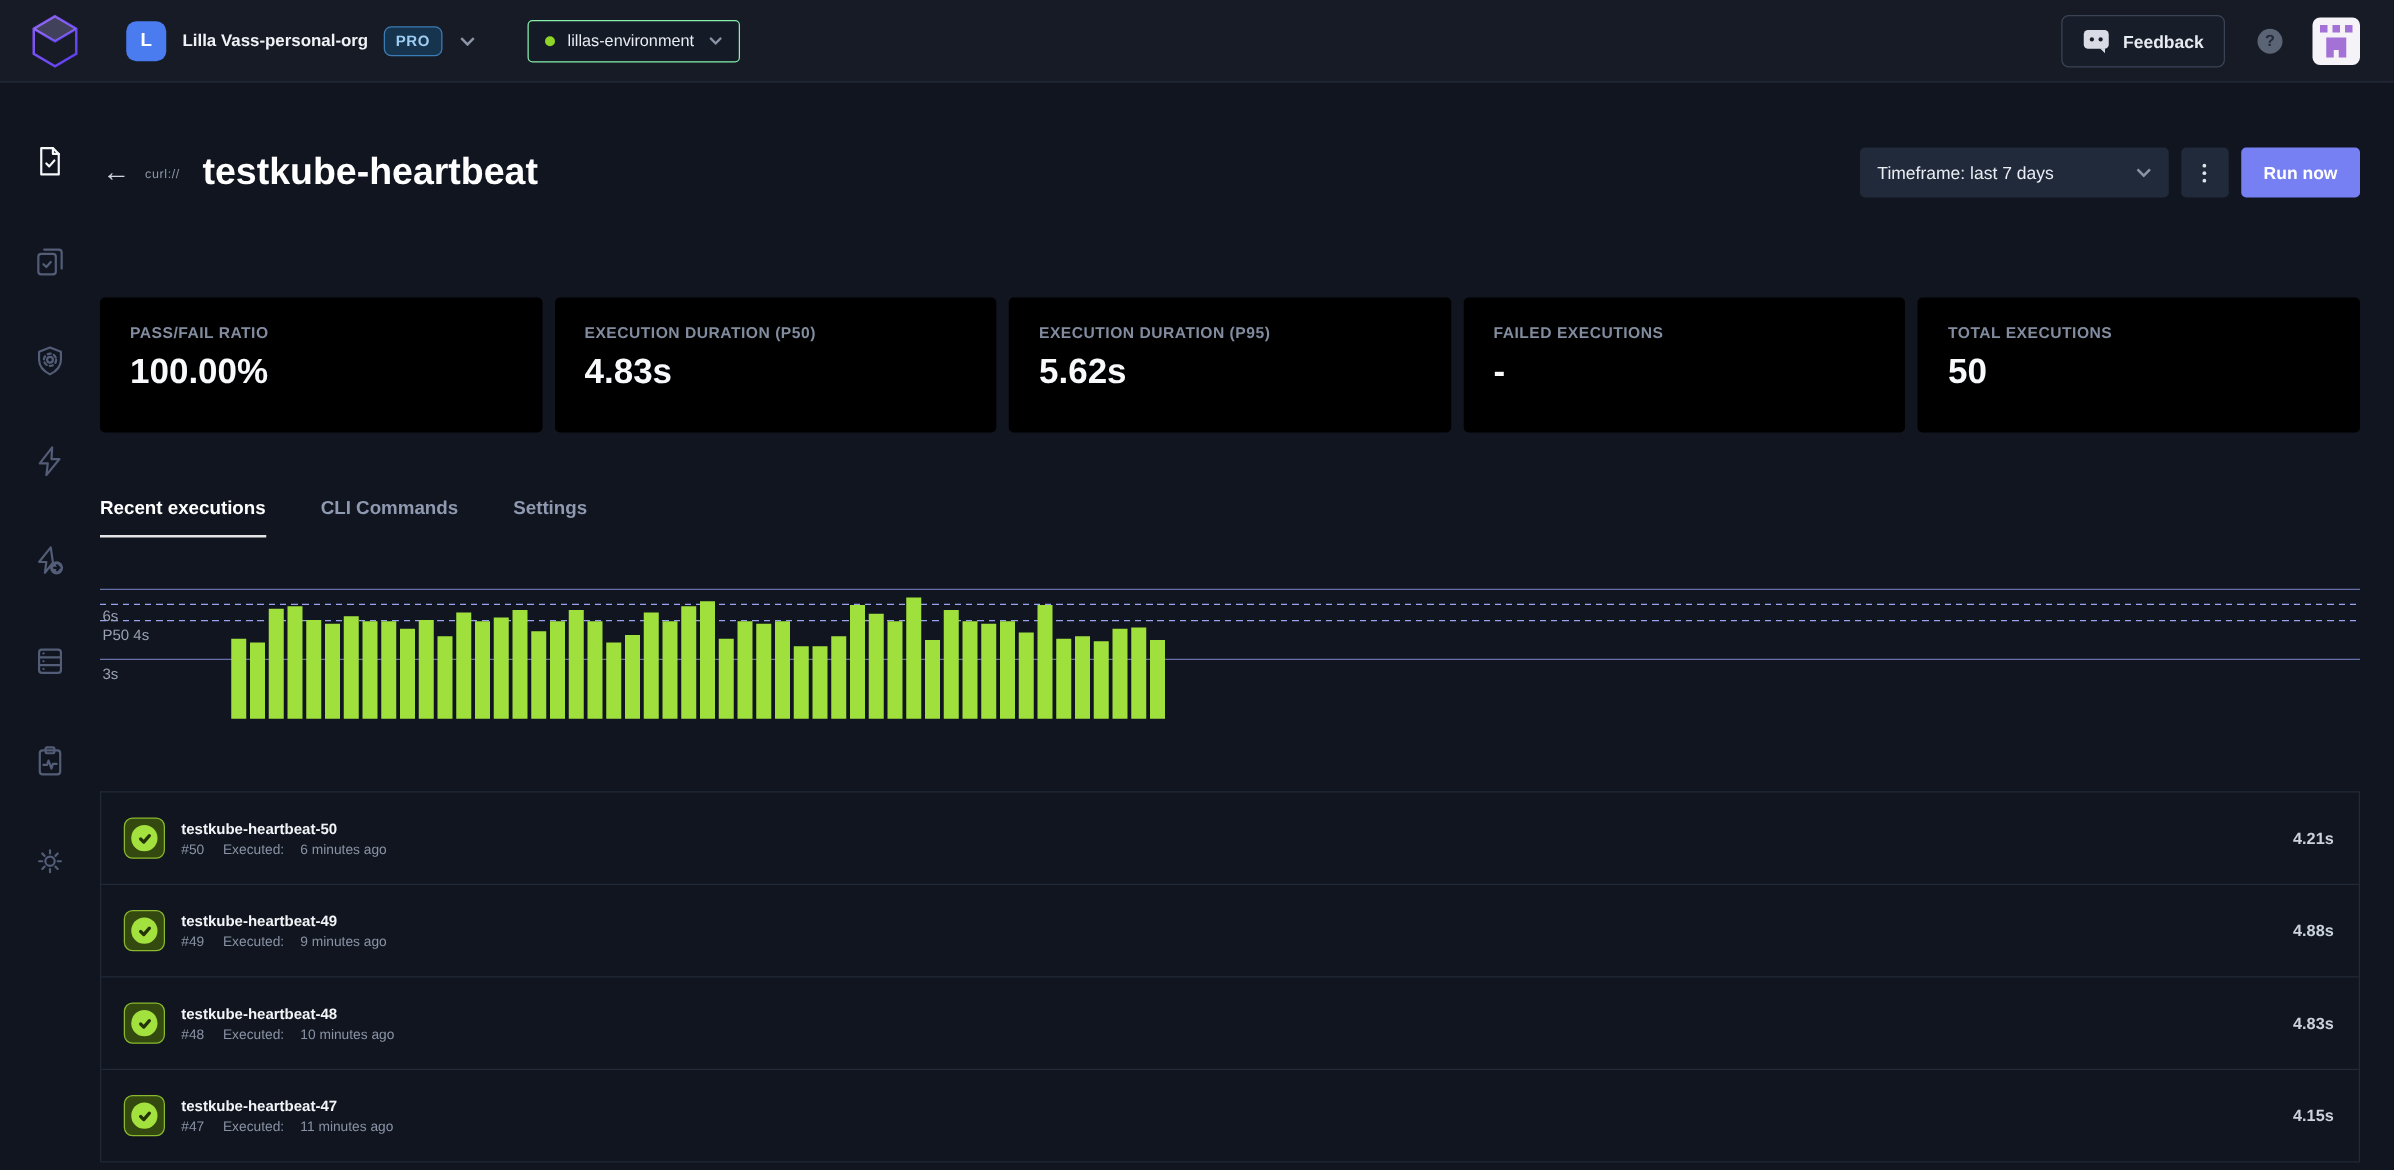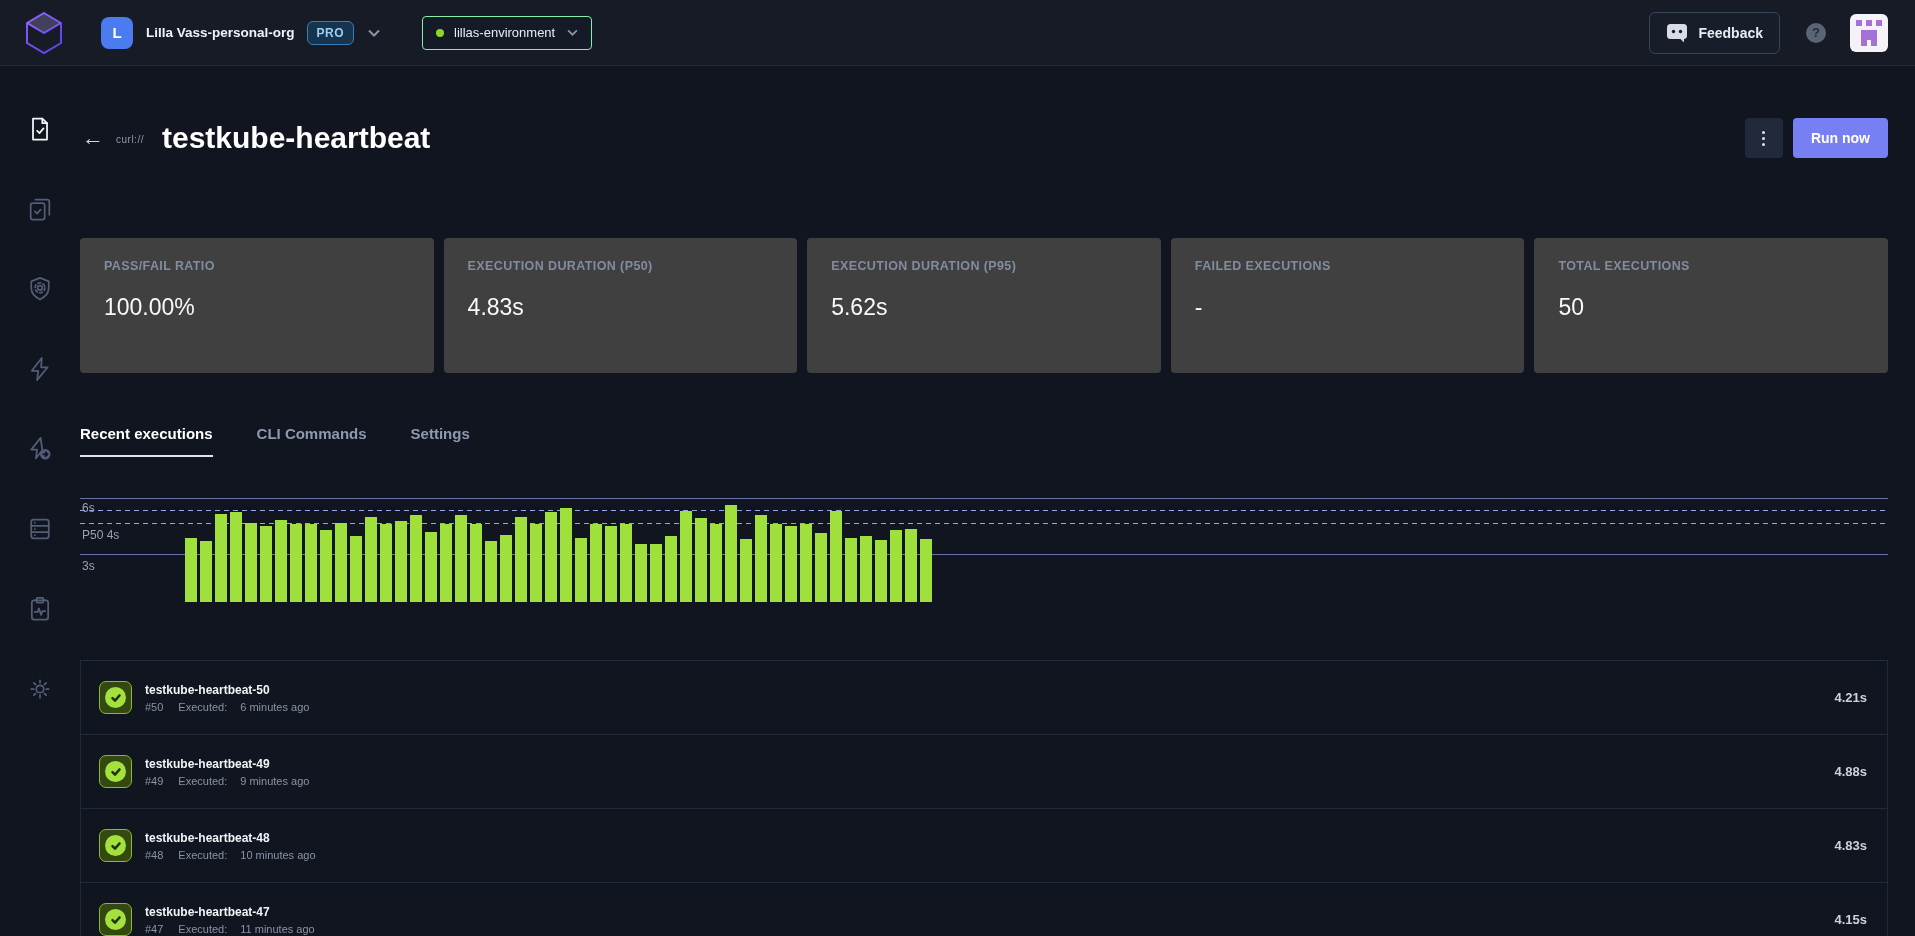--- a/index.html
+++ b/index.html
@@ -53,23 +53,23 @@
                       padding:0 14px; font-size:14px; color:#eaedf3; cursor:pointer; }
   .kebab-btn { width:38px; height:40px; margin-left:10px; background:#212a3a; border-radius:4px;
                display:flex; flex-direction:column; align-items:center; justify-content:center;
                gap:3px; cursor:pointer; }
   .kebab-btn i { width:3px; height:3px; border-radius:50%; background:#dfe3ea; }
   .run-btn { height:40px; margin-left:10px; padding:0 18px; background:#7780f2; border:none;
              border-radius:4px; color:#ffffff; font-size:14px; font-weight:600; cursor:pointer; }
 
   
   .metrics { margin-top:72px; display:grid; grid-template-columns:repeat(5,1fr); gap:10px; }
-  .metric-card { height:135px; background:#404040; border-radius:4px; padding:21px 24px; }
+  .metric-card { height:108px; background:#000000; border-radius:4px; padding:21px 24px; }
   .metric-label { font-size:12.5px; font-weight:600; color:#828c9f; letter-spacing:.4px; }
-  .metric-value { margin-top:21px; font-size:23px; font-weight:400; color:#f8f9fb; }
+  .metric-value { margin-top:8px; font-size:28px; font-weight:700; color:#f8f9fb; }
 
   
   .tabs { margin-top:52px; display:flex; gap:44px; }
   .tab { font-size:15px; font-weight:600; color:#8f99b0; padding-bottom:13px; cursor:pointer; }
   .tab.active { color:#ffffff; border-bottom:2px solid #e5e5e5; }
 
   
   .chart { position:relative; margin-top:32px; height:113px; }
   .gridline { position:absolute; left:0; right:0; height:1px; }
   .gridline.solid { background:#7d87cc; opacity:.8; }
@@ -219,20 +219,26 @@
     </div>
   </nav>
 
   <main class="main">
 
     <div class="page-header">
       <button class="back-btn">←</button>
       <span class="type-label">curl://</span>
       <h1 class="page-title">testkube-heartbeat</h1>
       <div class="spacer"></div>
+      <div class="timeframe-select">
+        <span>Timeframe: last 7 days</span>
+        <svg class="chev" width="12" height="8" viewBox="0 0 12 8">
+            <polyline points="1,1.5 6,6.5 11,1.5"></polyline>
+          </svg>
+      </div>
       <div class="kebab-btn">
         <i></i>
           <i></i>
           <i></i>
       </div>
       <button class="run-btn">Run now</button>
     </div>
 
     <section class="metrics">
       <div class="metric-card">
@@ -261,21 +267,21 @@
       <div class="tab active">Recent executions</div>
       <div class="tab">CLI Commands</div>
       <div class="tab">Settings</div>
     </nav>
 
     <section class="chart">
       <div class="gridline solid" style="top:9px"></div>
       <div class="gridline dashed" style="top:21px"></div>
       <div class="gridline dashed" style="top:34px"></div>
       <div class="gridline solid" style="top:65px"></div>
-      <span class="axis-label" style="top:12px">6s</span>
+      <span class="axis-label" style="top:24px">6s</span>
       <span class="axis-label" style="top:39px">P50 4s</span>
       <span class="axis-label" style="top:70px">3s</span>
       <div class="bars" id="bars">
           <div class="bar" style="height: 64px;"></div>
           <div class="bar" style="height: 61px;"></div>
           <div class="bar" style="height: 88px;"></div>
           <div class="bar" style="height: 90px;"></div>
           <div class="bar" style="height: 79px;"></div>
           <div class="bar" style="height: 76px;"></div>
           <div class="bar" style="height: 82px;"></div>

